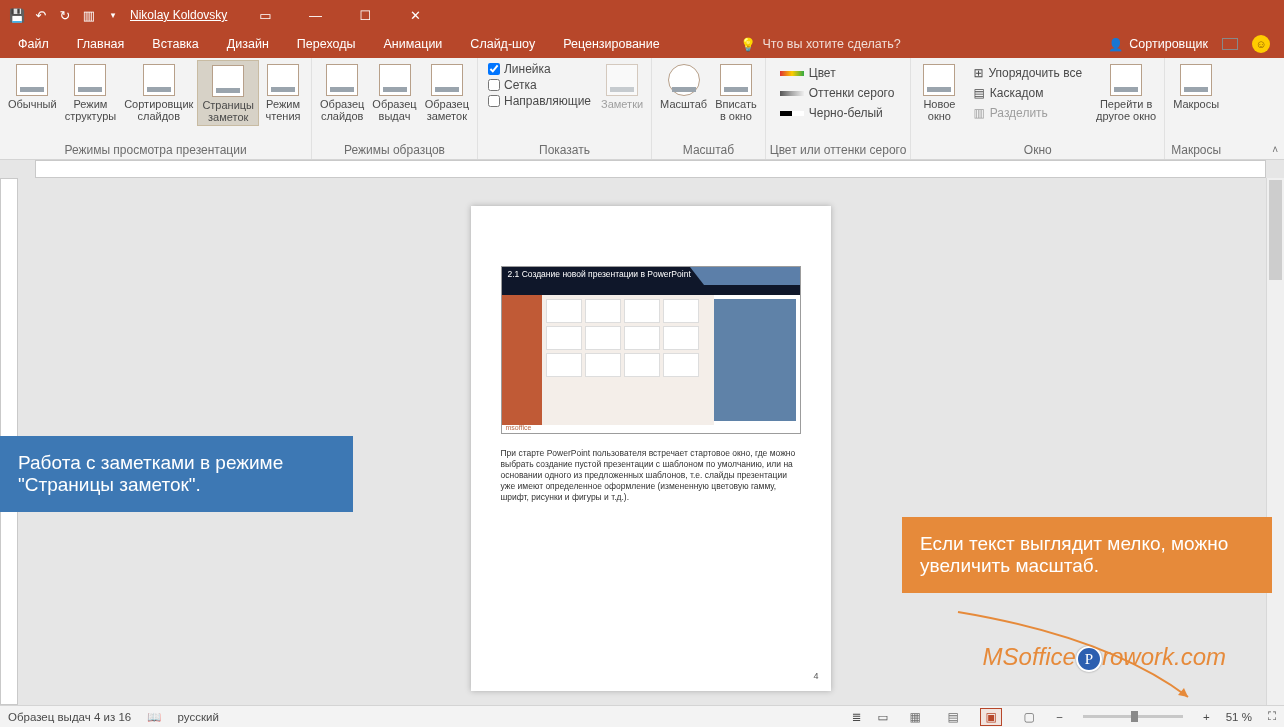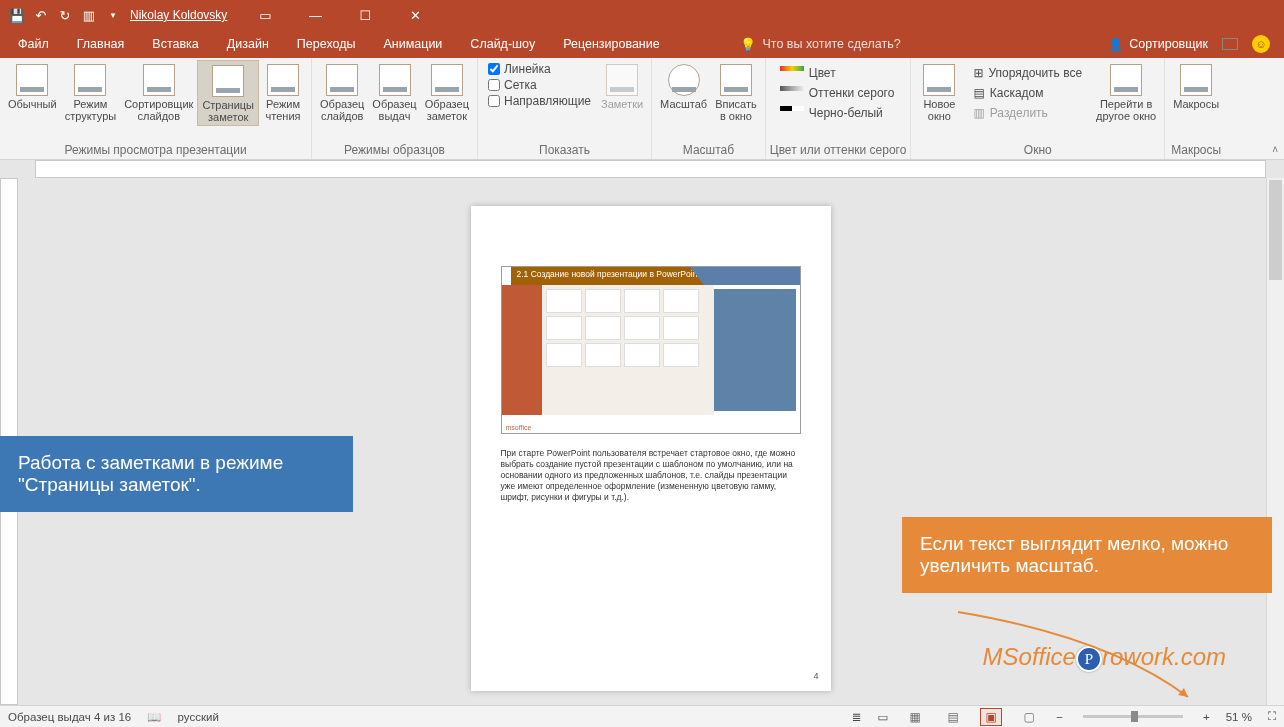--- a/index.html
+++ b/index.html
@@ -30,35 +30,35 @@
 .group-items { display:flex; flex:1; align-items:flex-start; }
 .group-label { text-align:center; font-size:12px; color:#6d6d6d; padding:2px 0; }
 .rbtn { display:flex; flex-direction:column; align-items:center; justify-content:flex-start; padding:2px 4px; cursor:pointer; min-width:48px; }
 .rbtn.sel { background:#d7d2c7; border:1px solid #c8bba2; }
 .rbtn .icn { width:32px; height:32px; border:1px solid #b7a08a; background:#fff; margin:2px 0; position:relative; }
 .rbtn .icn::after { content:""; position:absolute; bottom:3px; left:3px; right:3px; height:5px; background:#9aa4ad; }
 .rbtn .lbl { font-size:11px; text-align:center; line-height:12px; color:#4a4a4a; white-space:pre-line; }
 .vlist { display:flex; flex-direction:column; padding:2px 6px; gap:2px; }
 .chk { display:flex; align-items:center; gap:4px; font-size:12px; color:#4a4a4a; cursor:pointer; }
 .chk input { width:12px; height:12px; }
-.smallbtn { display:flex; align-items:flex-start; gap:5px; font-size:12px; color:#4a4a4a; padding:2px 4px; cursor:pointer; }
+.smallbtn { display:flex; align-items:center; gap:5px; font-size:12px; color:#4a4a4a; padding:2px 4px; cursor:pointer; }
 .colorstrip { width:24px; height:5px; }
 .collapse-caret { position:absolute; right:6px; bottom:4px; font-size:10px; color:#6d6d6d; cursor:pointer; }
 
 
 .workspace { position:absolute; top:160px; left:0; right:0; bottom:22px; background:#e6e6e6; }
 .hruler { position:absolute; top:0; left:35px; right:18px; height:18px; background:#fff; border:1px solid #c9c9c9; font-size:8px; color:#777; overflow:hidden; }
 .vruler { position:absolute; top:18px; left:0; width:18px; bottom:0; background:#fff; border:1px solid #c9c9c9; }
 .canvas-area { position:absolute; top:18px; left:35px; right:18px; bottom:0; overflow:auto; }
 .vscroll { position:absolute; top:18px; right:0; width:18px; bottom:0; background:#f0f0f0; border-left:1px solid #d8d8d8; }
 .vscroll .thumb { position:absolute; top:2px; left:2px; right:2px; height:100px; background:#cdcdcd; }
 
 .page { position:absolute; left:50%; top:28px; transform:translateX(-50%); width:360px; height:485px; background:#fff; box-shadow:0 0 6px rgba(0,0,0,.25); padding:60px 30px 20px 30px; }
 .slide-thumb { width:300px; height:168px; border:1px solid #9c9c9c; background:#fff; position:relative; overflow:hidden; }
-.slide-thumb .st-header { height:18px; background:#a16207; position:relative;margin-left:9px; }
+.slide-thumb .st-header { height:28px; background:#0f172a; position:relative; }
 .st-title { position:absolute; left:6px; top:2px; font-size:8.5px; color:#fff; }
 .st-triangle { position:absolute; right:0; top:0; border-top:18px solid #5c7fa9; border-left:14px solid transparent; width:110px; height:0; }
 .st-body { display:flex; height:130px; }
 .st-side { width:40px; background:#c05a36; }
 .st-main { flex:1; background:#f4eee9; display:flex; flex-wrap:wrap; align-content:flex-start; gap:3px; padding:4px; }
 .st-main .tmpl { width:36px; height:24px; background:#fff; border:1px solid #ddd; }
 .st-right { width:82px; background:#5f82a8; margin:4px 4px 4px 0; }
 .slide-thumb .st-logo { position:absolute; left:4px; bottom:2px; font-size:7px; color:#b96a49; }
 
 .notes-text { font-size:8.5px; color:#333; line-height:11px; margin-top:14px; }

